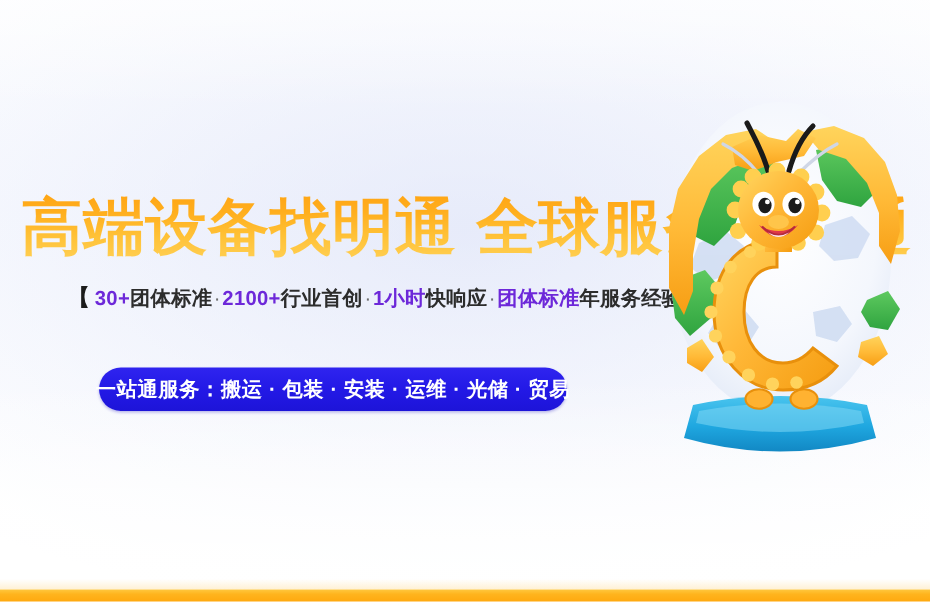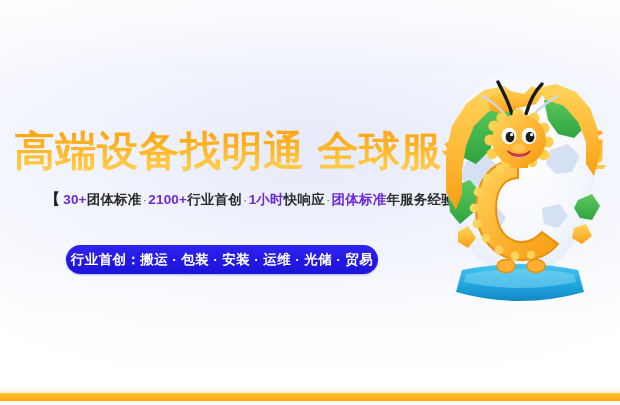--- a/index.html
+++ b/index.html
@@ -135,21 +135,21 @@
 
   <div class="headline">
     <span>高端设备找明通</span><span class="gap"></span><span>全球服务一站通</span>
   </div>
 
   <div class="subtitle">
     <span class="brk">【</span><span class="sp"></span><span class="hi">30+</span><span>团体标准</span><span class="dot">·</span><span class="hi">2100+</span><span>行业首创</span><span class="dot">·</span><span class="hi">1小时</span><span>快响应</span><span class="dot">·</span><span class="hi">团体标准</span><span>年服务经验</span><span class="sp"></span><span class="brk">】</span>
   </div>
 
   <div class="pill">
-    <span class="pill-text">行业首创：搬运 · 包装 · 安装 · 运维 · 光储 · 贸易</span>
+    <span class="pill-text">一站通服务：搬运 · 包装 · 安装 · 运维 · 光储 · 贸易</span>
   </div>
 
   <div class="mascot">
     <svg viewBox="0 0 176 268" xmlns="http://www.w3.org/2000/svg" aria-hidden="true">
       <defs>
         <linearGradient id="gYel" x1="0" y1="0" x2="0" y2="1">
           <stop offset="0%" stop-color="#ffd45c"></stop>
           <stop offset="55%" stop-color="#ffb936"></stop>
           <stop offset="100%" stop-color="#f79e14"></stop>
         </linearGradient>

